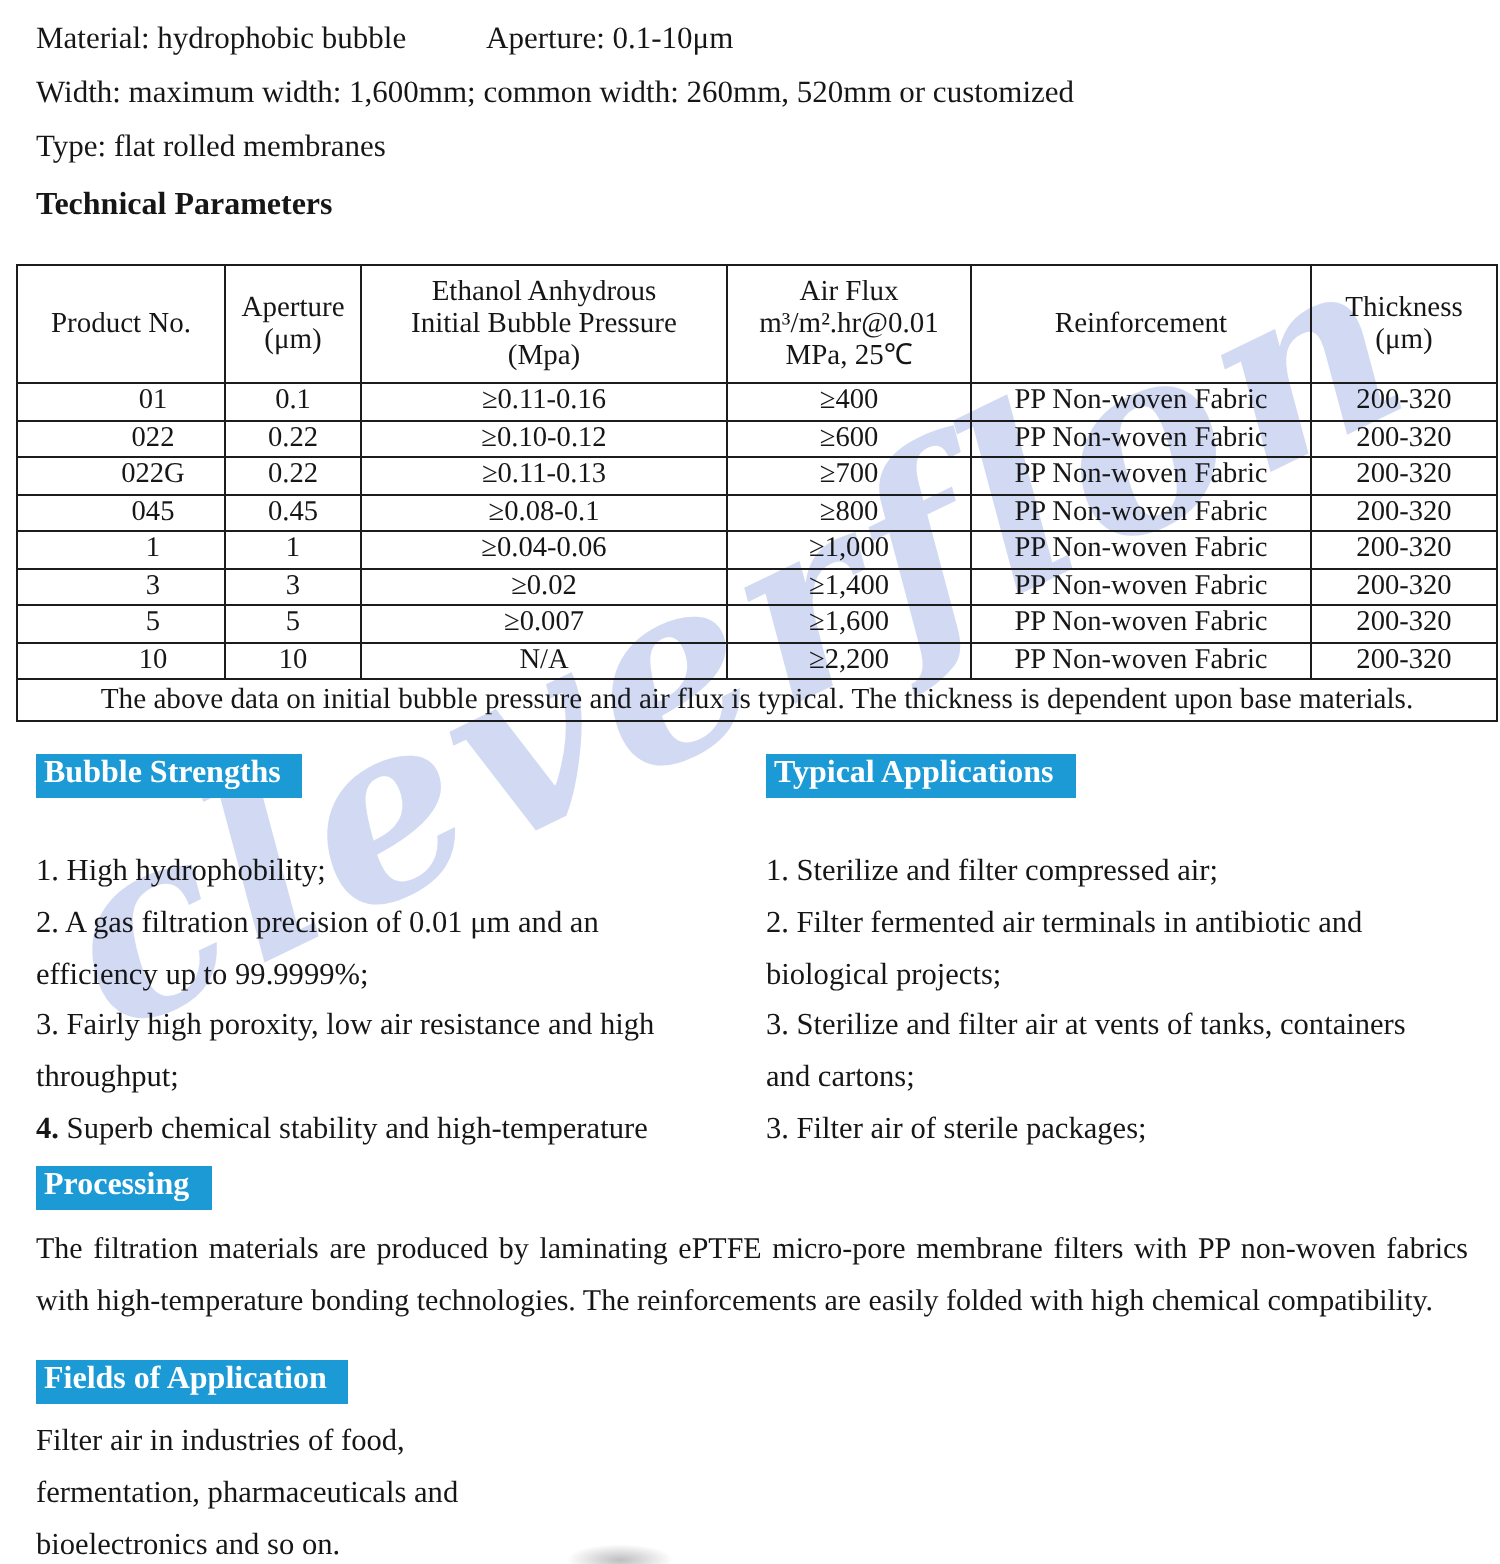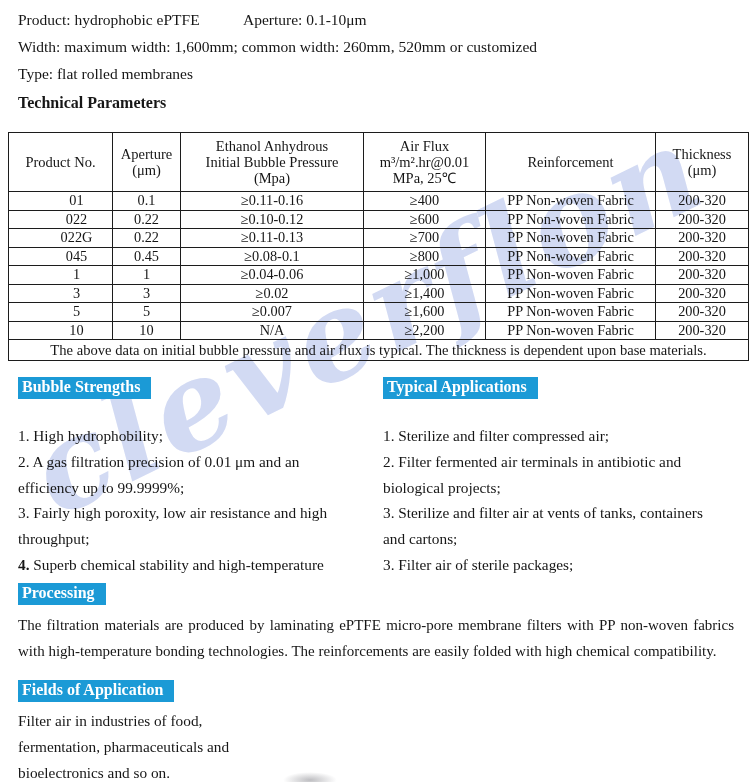--- a/index.html
+++ b/index.html
@@ -115,21 +115,21 @@
 <body style="--accent: #1b9ad6; --watermark: #aebcea;">
 
 <div class="page">
 
   <div class="watermark">cleverflon</div>
 
   <div class="content">
 
     <div class="top-info">
       <div>
-        <span class="material">Product: hydrophobic ePTFE</span><span>Aperture: 0.1-10μm</span>
+        <span class="material">Material: hydrophobic bubble</span><span>Aperture: 0.1-10μm</span>
       </div>
       <div>Width: maximum width: 1,600mm; common width: 260mm, 520mm or customized</div>
       <div>Type: flat rolled membranes</div>
     </div>
 
     <div class="tech-title">Technical Parameters</div>
 
     <table class="params">
       <colgroup>
         <col class="c1">

